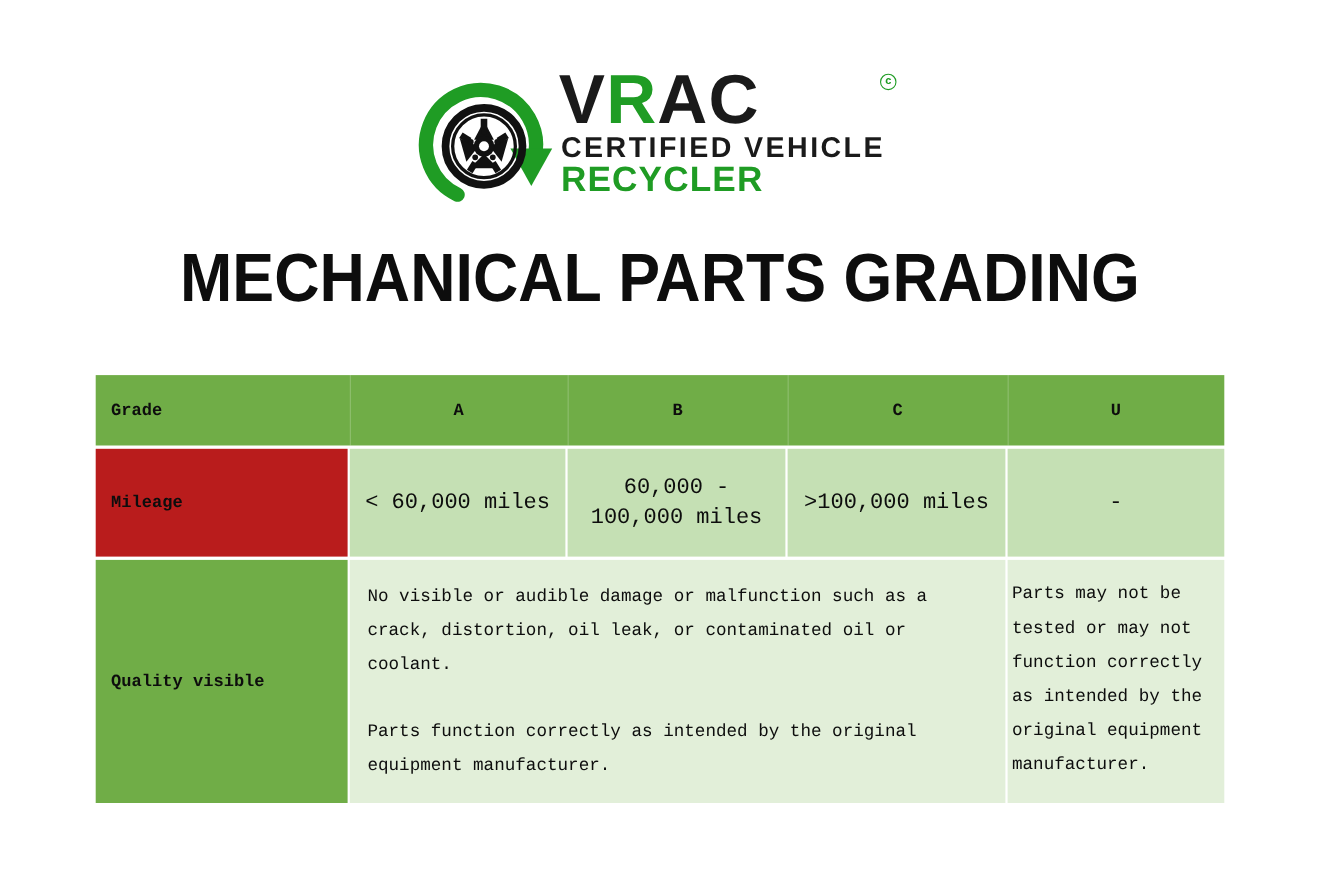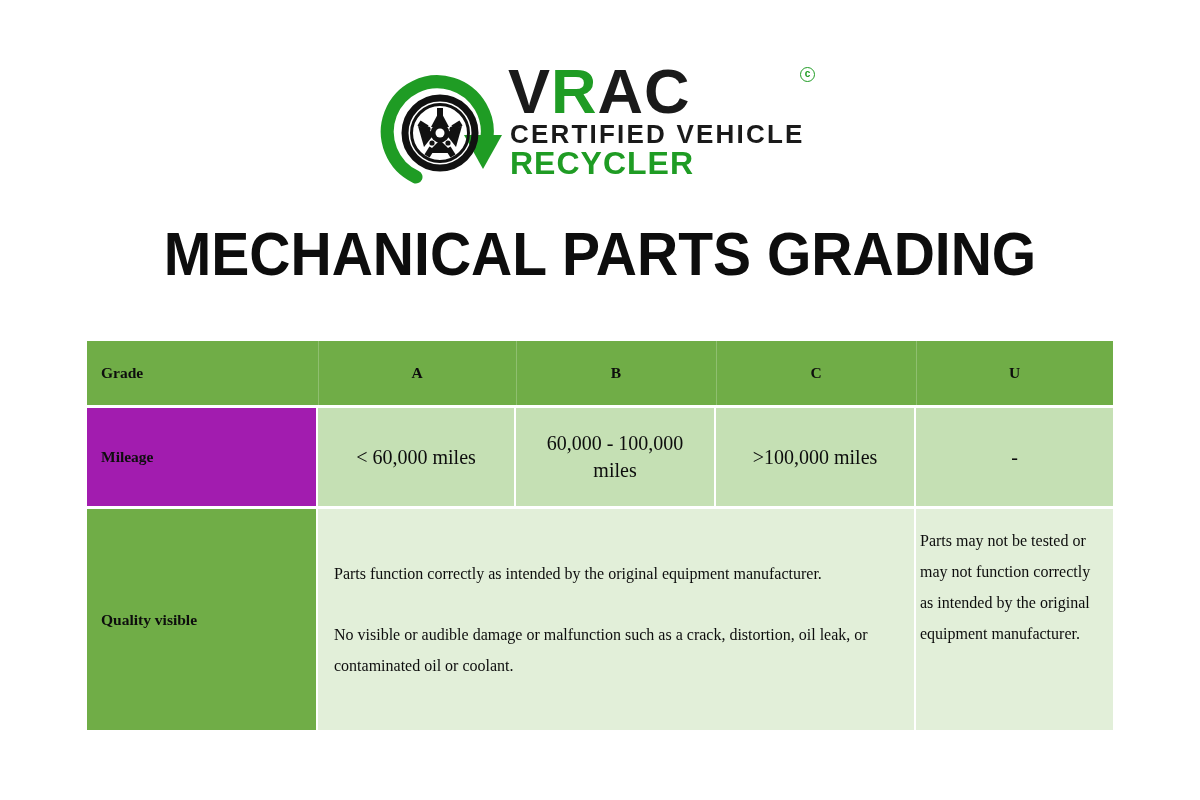--- a/index.html
+++ b/index.html
@@ -117,21 +117,21 @@
     width: 1026px;
     height: 389px;
   }
   .trow { position: absolute; left: 0; width: 1026px; }
   .cell {
     position: absolute;
     top: 0;
     height: 100%;
     display: flex;
     align-items: center;
-    font-family: Liberation Serif, serif;
+    font-family: Liberation Mono, monospace;
     color: #0d0d0d;
   }
 
   
   .row-header { top: 0px; height: 64px; }
   .hdr { background: #70ad47; }
   .hdr-label {
     font-size: 15.5px;
     font-weight: bold;
     padding-left: 14px;
@@ -146,21 +146,21 @@
     position: absolute;
     top: 0;
     width: 1px;
     height: 100%;
     background: rgba(255,255,255,0.22);
   }
 
   
   .row-mileage { top: 67px; height: 98px; }
   .mil-head {
-    background: #a21caf;
+    background: #b91c1c;
     font-size: 15.5px;
     font-weight: bold;
     padding-left: 14px;
     justify-content: flex-start;
   }
   .mil-cell {
     background: #c5e0b4;
     font-size: 20px;
     justify-content: center;
     text-align: center;
@@ -272,22 +272,22 @@
       <div class="cell mil-head" style="left:0px;width:229px;">Mileage</div>
       <div class="cell mil-cell" style="left:231px;width:196px;">&lt; 60,000 miles</div>
       <div class="cell mil-cell" style="left:429px;width:198px;">60,000 - 100,000 miles</div>
       <div class="cell mil-cell" style="left:629px;width:198px;">&gt;100,000 miles</div>
       <div class="cell mil-cell" style="left:829px;width:197px;">-</div>
     </div>
 
     <div class="trow row-quality">
       <div class="cell qual-head" style="left:0px;width:229px;">Quality visible</div>
       <div class="cell qual-main" style="left:231px;width:596px;">
+        <p>No visible or audible damage or malfunction such as a crack, distortion, oil leak, or contaminated oil or coolant.</p>
         <p>Parts function correctly as intended by the original equipment manufacturer.</p>
-        <p>No visible or audible damage or malfunction such as a crack, distortion, oil leak, or contaminated oil or coolant.</p>
       </div>
       <div class="cell qual-u" style="left:829px;width:197px;">
         <p>Parts may not be tested or may not function correctly as intended by the original equipment manufacturer.</p>
       </div>
     </div>
 
   </div>
 </div>
 
 </body></html>

